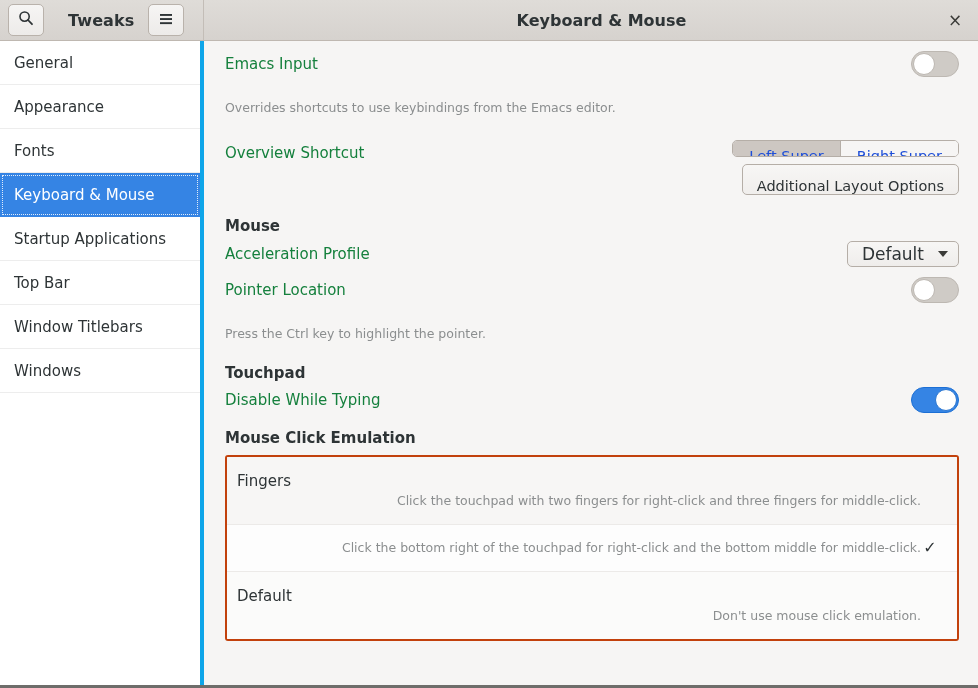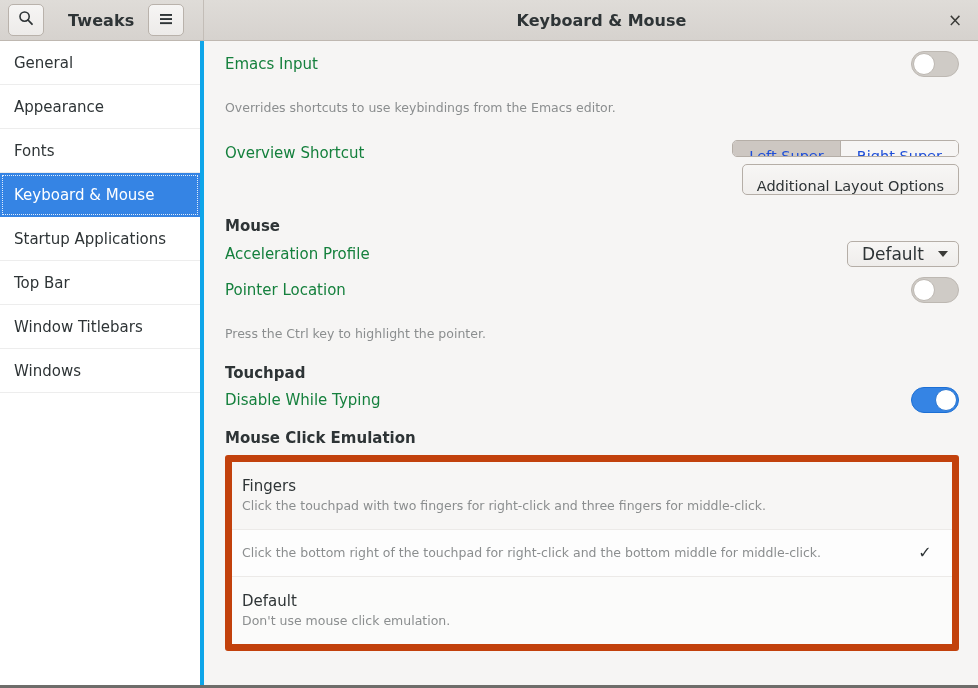--- a/index.html
+++ b/index.html
@@ -163,38 +163,38 @@
   .caret {
     width: 0; height: 0;
     border-left: 5px solid transparent;
     border-right: 5px solid transparent;
     border-top: 6px solid #3b3b38;
   }
 
   
   .emu-list {
     margin-top: 8px;
-    border: 7px solid #c2410c;
+    border: 2px solid #c2410c;
     border-radius: 3px;
     overflow: hidden;
     background: #fdfdfd;
   }
   .emu-row {
     display: flex; align-items: center;
     padding: 13px 18px 14px 10px;
     cursor: pointer;
     border-bottom: 1px solid #eceae8;
   }
   .emu-row:last-child { border-bottom: none; }
   .emu-row.shade-a { background: #f7f6f5; }
   .emu-row.shade-b { background: #fdfdfd; }
   .emu-row.shade-c { background: #fbfbfa; }
   .emu-texts { flex: 1 1 auto; }
   .emu-title { font-size: 15px; color: #2e3436; line-height: 22px; }
-  .emu-sub   { font-size: 12.5px; color: #8b8e8f; line-height: 18px; }
+  .emu-sub   { font-size: 12.5px; color: #8b8e8f; line-height: 18px; text-align: right; }
   .check { font-size: 16px; color: #2e3436; width: 18px; text-align: center; }
   .check.hidden { visibility: hidden; }
 </style>
 </head>
 <body>
 
 <div class="window">
 
   <div class="headerbar">
     <div class="hb-left">

